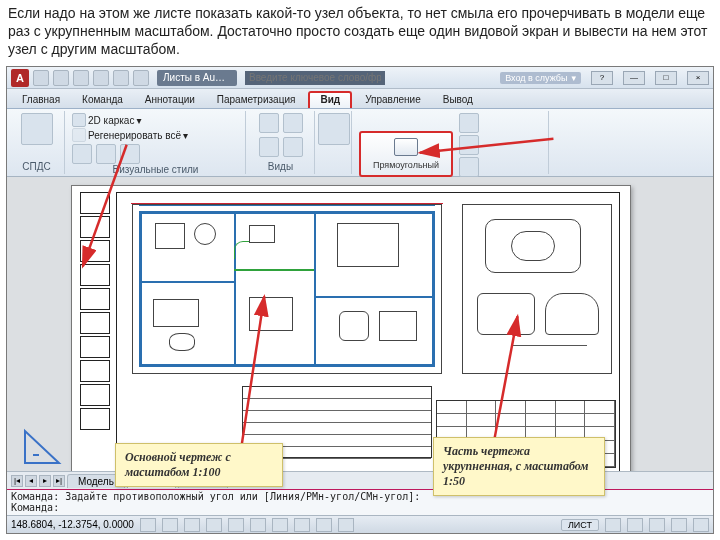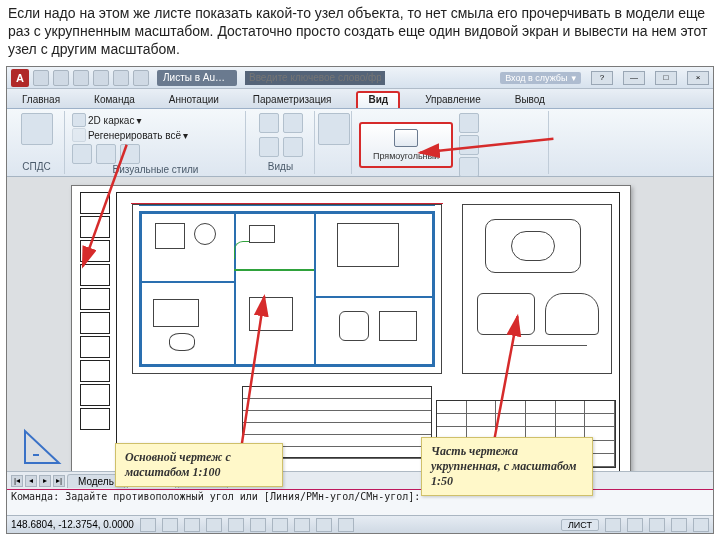--- a/index.html
+++ b/index.html
@@ -6,21 +6,21 @@
   body { width: 720px; height: 540px; font-family: "Segoe UI", Tahoma, sans-serif; font-size: 11px; background: #fff; overflow: hidden; position: relative; }
   .caption { padding: 4px 8px 2px 8px; font-size: 14px; line-height: 1.3; color: #222; }
   .app { position: absolute; left: 6px; top: 66px; right: 6px; bottom: 6px; border: 1px solid #7a7a7a; background: #e8eef5; display: flex; flex-direction: column; }
   .titlebar { height: 22px; background: linear-gradient(#eef3f8,#d7e2ee); display: flex; align-items: center; gap: 4px; padding: 0 4px; border-bottom: 1px solid #b0bcc9; }
   .logo { width: 18px; height: 18px; background: #b02828; color: #fff; display: flex; align-items: center; justify-content: center; font-weight: bold; font-size: 11px; border-radius: 2px; }
   .qat-btn { width: 16px; height: 16px; background: #cfd9e4; border: 1px solid #a9b5c1; border-radius: 2px; }
   .title-search { margin-left: 4px; background: #6a7a8f; color: #fff; height: 16px; padding: 0 6px; border-radius: 2px; display: flex; align-items: center; font-size: 10px; width: 80px; white-space: nowrap; overflow: hidden; }
   .search-field { background: #556478; color: #c5d0dd; border: none; height: 14px; font-size: 10px; padding: 0 4px; width: 140px; margin-left: 4px; }
   .title-right { margin-left: auto; display: flex; gap: 8px; align-items: center; }
   .win-btn { width: 22px; height: 14px; background: #d8e1ea; border: 1px solid #9aa7b5; font-size: 8px; text-align: center; line-height: 12px; margin-left: 2px; }
-  .ribbon-tabs { height: 20px; background: linear-gradient(#e9eff6,#d5dfea); display: flex; align-items: flex-end; padding: 0 6px; gap: 16px; border-bottom: 1px solid #9db1c8; font-size: 10px; }
+  .ribbon-tabs { height: 20px; background: linear-gradient(#e9eff6,#d5dfea); display: flex; align-items: flex-end; padding: 0 6px; gap: 4px; border-bottom: 1px solid #9db1c8; font-size: 10px; }
   .rtab { padding: 2px 8px; color: #222; border: 1px solid transparent; }
   .rtab.active { background: linear-gradient(#fff,#ecf2f8); border: 2px solid #d62b2b; border-bottom: none; border-radius: 3px 3px 0 0; font-weight: bold; padding: 1px 10px 3px; }
   .ribbon-body { height: 68px; background: linear-gradient(#f4f8fb,#dde6f0); border-bottom: 1px solid #a6b4c2; display: flex; gap: 1px; padding: 2px; font-size: 10px; position: relative; }
   .panel { border-right: 1px solid #c0ccd8; padding: 2px 6px; display: flex; flex-direction: column; justify-content: space-between; align-items: center; }
   .panel .ptitle { font-size: 10px; color: #4a5a6a; text-align: center; white-space: nowrap; }
   .panel .picos { display: flex; gap: 4px; flex-wrap: wrap; justify-content: center; }
   .pico { width: 20px; height: 20px; background: #d9e3ed; border: 1px solid #b2c0cd; border-radius: 2px; }
   .pico.big { width: 32px; height: 32px; }
   .pico-label { font-size: 9px; color: #333; margin-top: 2px; white-space: nowrap; }
   .rect-btn { min-width: 94px; height: 46px; border: 2px solid #d62b2b; background: linear-gradient(#fff,#e7edf4); display: flex; flex-direction: column; align-items: center; justify-content: center; gap: 2px; border-radius: 3px; }
@@ -129,21 +129,21 @@
       </div>
       <div class="ptitle">Виды</div>
     </div>
 
     <div class="panel" style="width:36px">
       <div class="pico big"></div>
       <div class="ptitle"> </div>
     </div>
 
     <div class="panel" style="width:196px; align-items:stretch">
-      <div style="display:flex;gap:6px;align-items:center">
+      <div style="display:flex;gap:6px;align-items:flex-end">
         <div style="display:flex;flex-direction:column;align-items:center">
           <div class="rect-btn">
             <div class="pico" style="width:24px;height:18px;border:1px solid #6a7a8f;background:linear-gradient(#fff,#e2e9f1)"></div>
             <div class="pico-label">Прямоугольный</div>
           </div>
         </div>
         <div style="display:flex;flex-direction:column;gap:2px">
           <div class="pico"></div>
           <div class="pico"></div>
           <div class="pico"></div>
@@ -268,20 +268,21 @@
     <div class="mtab-nav">◂</div>
     <div class="mtab-nav">▸</div>
     <div class="mtab-nav">▸|</div>
     <div class="mtab">Модель</div>
     <div class="mtab" style="background:#fff">Лист1</div>
     <div class="mtab">Лист2</div>
   </div>
 
   <div class="cmdline">
     <div>Команда: Задайте противоположный угол или [Линия/РМн-угол/СМн-угол]:</div>
+    <div>Команда:</div>
   </div>
 
   <div class="statusbar">
     <span>148.6804, -12.3754, 0.0000</span>
     <div class="sb-btn"></div>
     <div class="sb-btn"></div>
     <div class="sb-btn"></div>
     <div class="sb-btn"></div>
     <div class="sb-btn"></div>
     <div class="sb-btn"></div>
@@ -304,15 +305,15 @@
           <path d="M0,0 L9,3 L0,6 Z" fill="#d62b2b"></path>
         </marker>
       </defs>
     <line x1="120" y1="78" x2="76" y2="200" stroke="#d62b2b" stroke-width="2.5" marker-end="url(#ah)"></line>
     <line x1="548" y1="72" x2="414" y2="86" stroke="#d62b2b" stroke-width="2.5" marker-end="url(#ah)"></line>
     <line x1="234" y1="388" x2="258" y2="230" stroke="#d62b2b" stroke-width="2.5" marker-end="url(#ah)"></line>
     <line x1="486" y1="388" x2="512" y2="250" stroke="#d62b2b" stroke-width="2.5" marker-end="url(#ah)"></line>
   </svg>
 
   <div class="callout" style="left:108px;top:376px;width:168px">Основной чертеж с масштабом 1:100</div>
-  <div class="callout" style="left:414px;top:370px;width:172px">Часть чертежа укрупненная, с масштабом 1:50</div>
+  <div class="callout" style="left:426px;top:370px;width:172px">Часть чертежа укрупненная, с масштабом 1:50</div>
 
 </div>
 
 </body></html>

